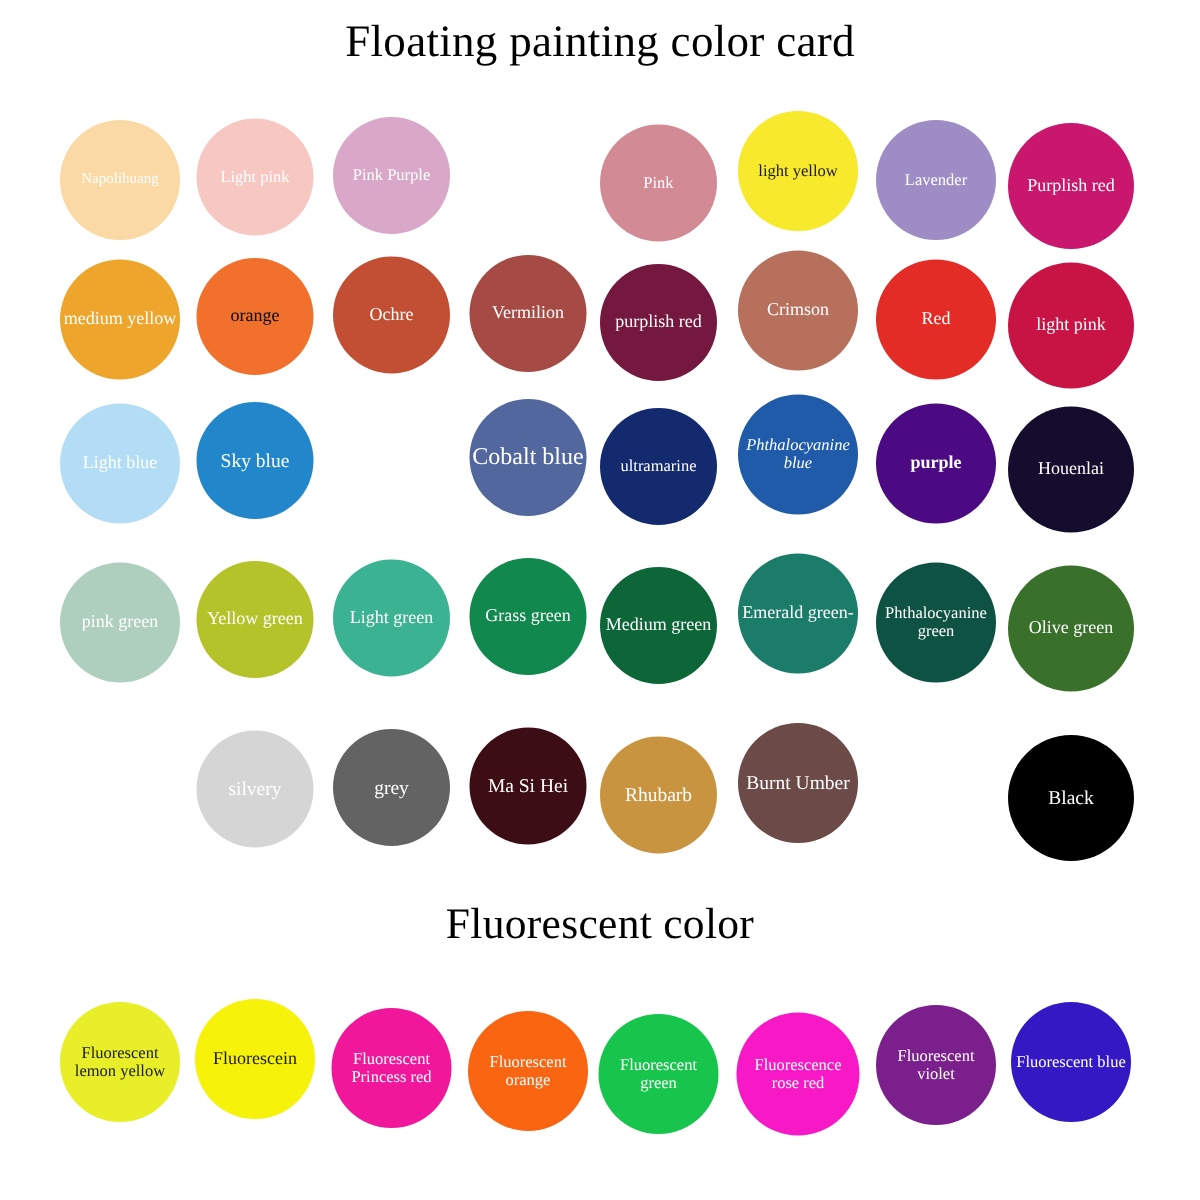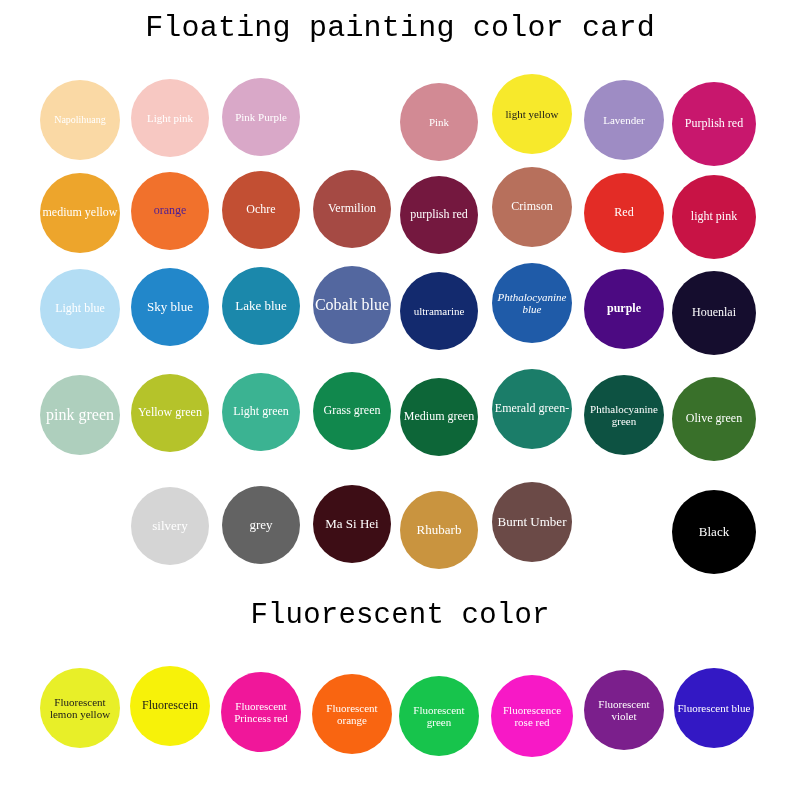--- a/index.html
+++ b/index.html
@@ -20,21 +20,21 @@
     height: 800px;
   }
 
   
   .heading {
     position: absolute;
     left: 0;
     width: 800px;
     text-align: center;
     color: #000000;
-    font-family: Liberation Mono, monospace;
+    font-family: Liberation Serif, serif;
     font-weight: 400;
     letter-spacing: 0.2px;
     white-space: nowrap;
   }
   .heading-main {
     top: 10px;
     font-size: 30px;
     line-height: 36px;
   }
   .heading-fluoro {
@@ -104,21 +104,21 @@
       <div class="swatch" style="width: 80px; height: 80px; left: 584px; top: 80px; background: rgb(158, 140, 196);">
         <span class="swatch-label" style="color: rgb(255, 255, 255); font-size: 11px;">Lavender</span>
       </div>
       <div class="swatch" style="width: 84px; height: 84px; left: 672px; top: 82px; background: rgb(200, 23, 109);">
         <span class="swatch-label" style="color: rgb(255, 255, 255); font-size: 12px;">Purplish red</span>
       </div>
       <div class="swatch" style="width: 80px; height: 80px; left: 40px; top: 173px; background: rgb(237, 165, 44);">
         <span class="swatch-label" style="color: rgb(255, 255, 255); font-size: 12px;">medium yellow</span>
       </div>
       <div class="swatch" style="width: 78px; height: 78px; left: 131px; top: 172px; background: rgb(241, 113, 44);">
-        <span class="swatch-label" style="color: #4c1d95; font-size: 12px; text-align: center;">orange</span>
+        <span class="swatch-label" style="color: #000000; font-size: 12px; text-align: center;">orange</span>
       </div>
       <div class="swatch" style="width: 78px; height: 78px; left: 222px; top: 171px; background: rgb(194, 79, 51);">
         <span class="swatch-label" style="color: rgb(255, 255, 255); font-size: 12px;">Ochre</span>
       </div>
       <div class="swatch" style="width: 78px; height: 78px; left: 313px; top: 170px; background: rgb(165, 74, 68);">
         <span class="swatch-label" style="color: rgb(255, 255, 255); font-size: 12px;">Vermilion</span>
       </div>
       <div class="swatch" style="width: 78px; height: 78px; left: 400px; top: 176px; background: rgb(116, 24, 63);">
         <span class="swatch-label" style="color: rgb(255, 255, 255); font-size: 12px;">purplish red</span>
       </div>
@@ -130,40 +130,37 @@
       </div>
       <div class="swatch" style="width: 84px; height: 84px; left: 672px; top: 175px; background: rgb(200, 19, 69);">
         <span class="swatch-label" style="color: rgb(255, 255, 255); font-size: 12px;">light pink</span>
       </div>
       <div class="swatch" style="width: 80px; height: 80px; left: 40px; top: 269px; background: rgb(179, 221, 244);">
         <span class="swatch-label" style="color: rgb(255, 255, 255); font-size: 12px;">Light blue</span>
       </div>
       <div class="swatch" style="width: 78px; height: 78px; left: 131px; top: 268px; background: rgb(34, 135, 202);">
         <span class="swatch-label" style="color: rgb(255, 255, 255); font-size: 13px;">Sky blue</span>
       </div>
-      <div class="swatch" style="width: 78px; height: 78px; left: 222px; top: 267px; background: rgb(27, 136, 171);">
-        <span class="swatch-label" style="color: rgb(255, 255, 255); font-size: 13px;">Lake blue</span>
-      </div>
       <div class="swatch" style="width: 78px; height: 78px; left: 313px; top: 266px; background: rgb(83, 103, 159);">
         <span class="swatch-label" style="color: rgb(255, 255, 255); font-size: 16px;">Cobalt blue</span>
       </div>
       <div class="swatch" style="width: 78px; height: 78px; left: 400px; top: 272px; background: rgb(19, 42, 110);">
         <span class="swatch-label" style="color: rgb(255, 255, 255); font-size: 11px;">ultramarine</span>
       </div>
       <div class="swatch" style="width: 80px; height: 80px; left: 492px; top: 263px; background: rgb(31, 91, 168); font-style: italic;">
         <span class="swatch-label" style="color: rgb(255, 255, 255); font-size: 11px;">Phthalocyanine blue</span>
       </div>
       <div class="swatch" style="width: 80px; height: 80px; left: 584px; top: 269px; background: rgb(76, 10, 130);">
         <span class="swatch-label" style="color: rgb(255, 255, 255); font-size: 12px; font-weight: bold;">purple</span>
       </div>
       <div class="swatch" style="width: 84px; height: 84px; left: 672px; top: 271px; background: rgb(21, 13, 46);">
         <span class="swatch-label" style="color: rgb(255, 255, 255); font-size: 12px;">Houenlai</span>
       </div>
       <div class="swatch" style="width: 80px; height: 80px; left: 40px; top: 375px; background: rgb(174, 207, 189);">
-        <span class="swatch-label" style="color: rgb(255, 255, 255); font-size: 16px;">pink green</span>
+        <span class="swatch-label" style="color: rgb(255, 255, 255); font-size: 12px;">pink green</span>
       </div>
       <div class="swatch" style="width: 78px; height: 78px; left: 131px; top: 374px; background: rgb(181, 195, 42);">
         <span class="swatch-label" style="color: rgb(255, 255, 255); font-size: 12px;">Yellow green</span>
       </div>
       <div class="swatch" style="width: 78px; height: 78px; left: 222px; top: 373px; background: rgb(59, 179, 146);">
         <span class="swatch-label" style="color: rgb(255, 255, 255); font-size: 12px;">Light green</span>
       </div>
       <div class="swatch" style="width: 78px; height: 78px; left: 313px; top: 372px; background: rgb(17, 136, 77);">
         <span class="swatch-label" style="color: rgb(255, 255, 255); font-size: 12px;">Grass green</span>
       </div>

